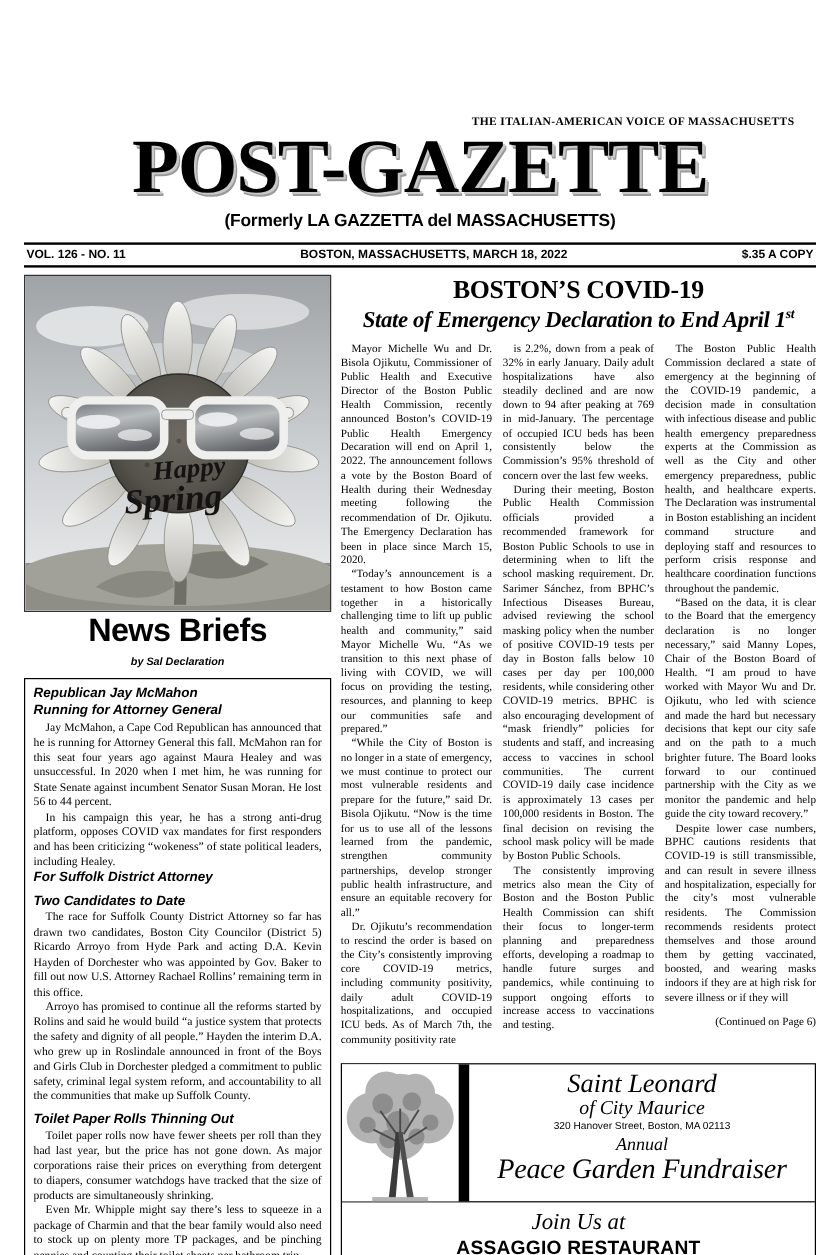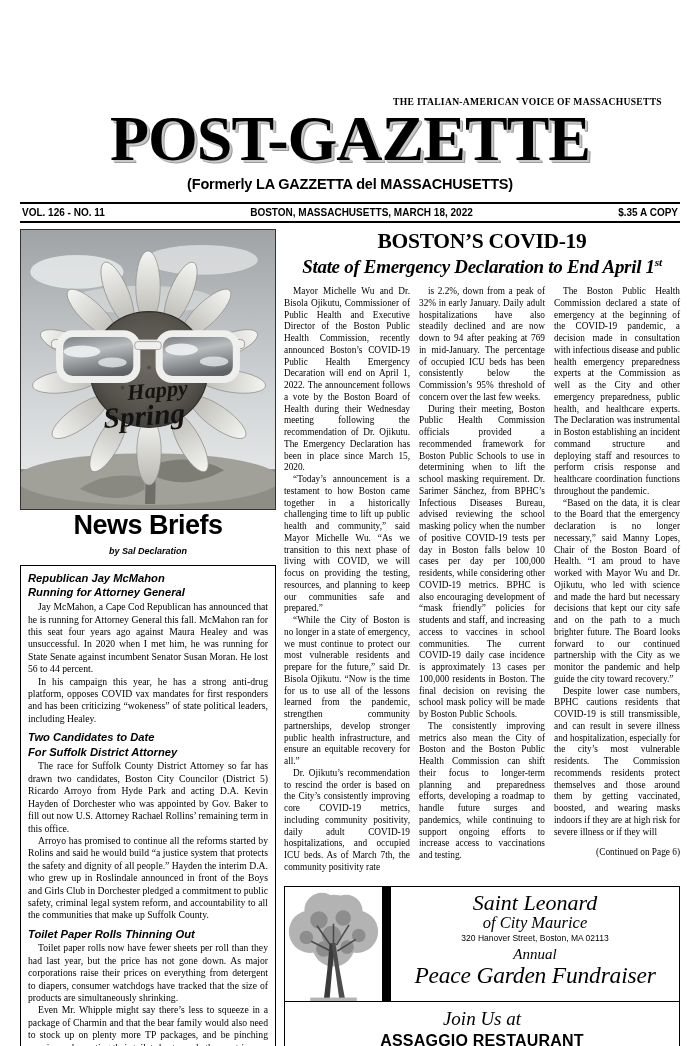--- a/index.html
+++ b/index.html
@@ -192,22 +192,22 @@
       <div class="briefs-box">
 
         <div>
           <div class="brief-h">Republican Jay McMahon</div>
           <div class="brief-h">Running for Attorney General</div>
           <p class="brief-p">Jay McMahon, a Cape Cod Republican has announced that he is running for Attorney General this fall. McMahon ran for this seat four years ago against Maura Healey and was unsuccessful. In 2020 when I met him, he was running for State Senate against incumbent Senator Susan Moran. He lost 56 to 44 percent.</p>
           <p class="brief-p">In his campaign this year, he has a strong anti-drug platform, opposes COVID vax mandates for first responders and has been criticizing “wokeness” of state political leaders, including Healey.</p>
         </div>
 
         <div>
+          <div class="brief-h">For Suffolk District Attorney</div>
           <div class="brief-h spaced">Two Candidates to Date</div>
-          <div class="brief-h">For Suffolk District Attorney</div>
           <p class="brief-p">The race for Suffolk County District Attorney so far has drawn two candidates, Boston City Councilor (District 5) Ricardo Arroyo from Hyde Park and acting D.A. Kevin Hayden of Dorchester who was appointed by Gov. Baker to fill out now U.S. Attorney Rachael Rollins’ remaining term in this office.</p>
           <p class="brief-p">Arroyo has promised to continue all the reforms started by Rolins and said he would build “a justice system that protects the safety and dignity of all people.” Hayden the interim D.A. who grew up in Roslindale announced in front of the Boys and Girls Club in Dorchester pledged a commitment to public safety, criminal legal system reform, and accountability to all the communities that make up Suffolk County.</p>
         </div>
 
         <div>
           <div class="brief-h spaced">Toilet Paper Rolls Thinning Out</div>
           <p class="brief-p">Toilet paper rolls now have fewer sheets per roll than they had last year, but the price has not gone down. As major corporations raise their prices on everything from detergent to diapers, consumer watchdogs have tracked that the size of products are simultaneously shrinking.</p>
           <p class="brief-p">Even Mr. Whipple might say there’s less to squeeze in a package of Charmin and that the bear family would also need to stock up on plenty more TP packages, and be pinching pennies and counting their toilet sheets per bathroom trip.</p>
         </div>
 

